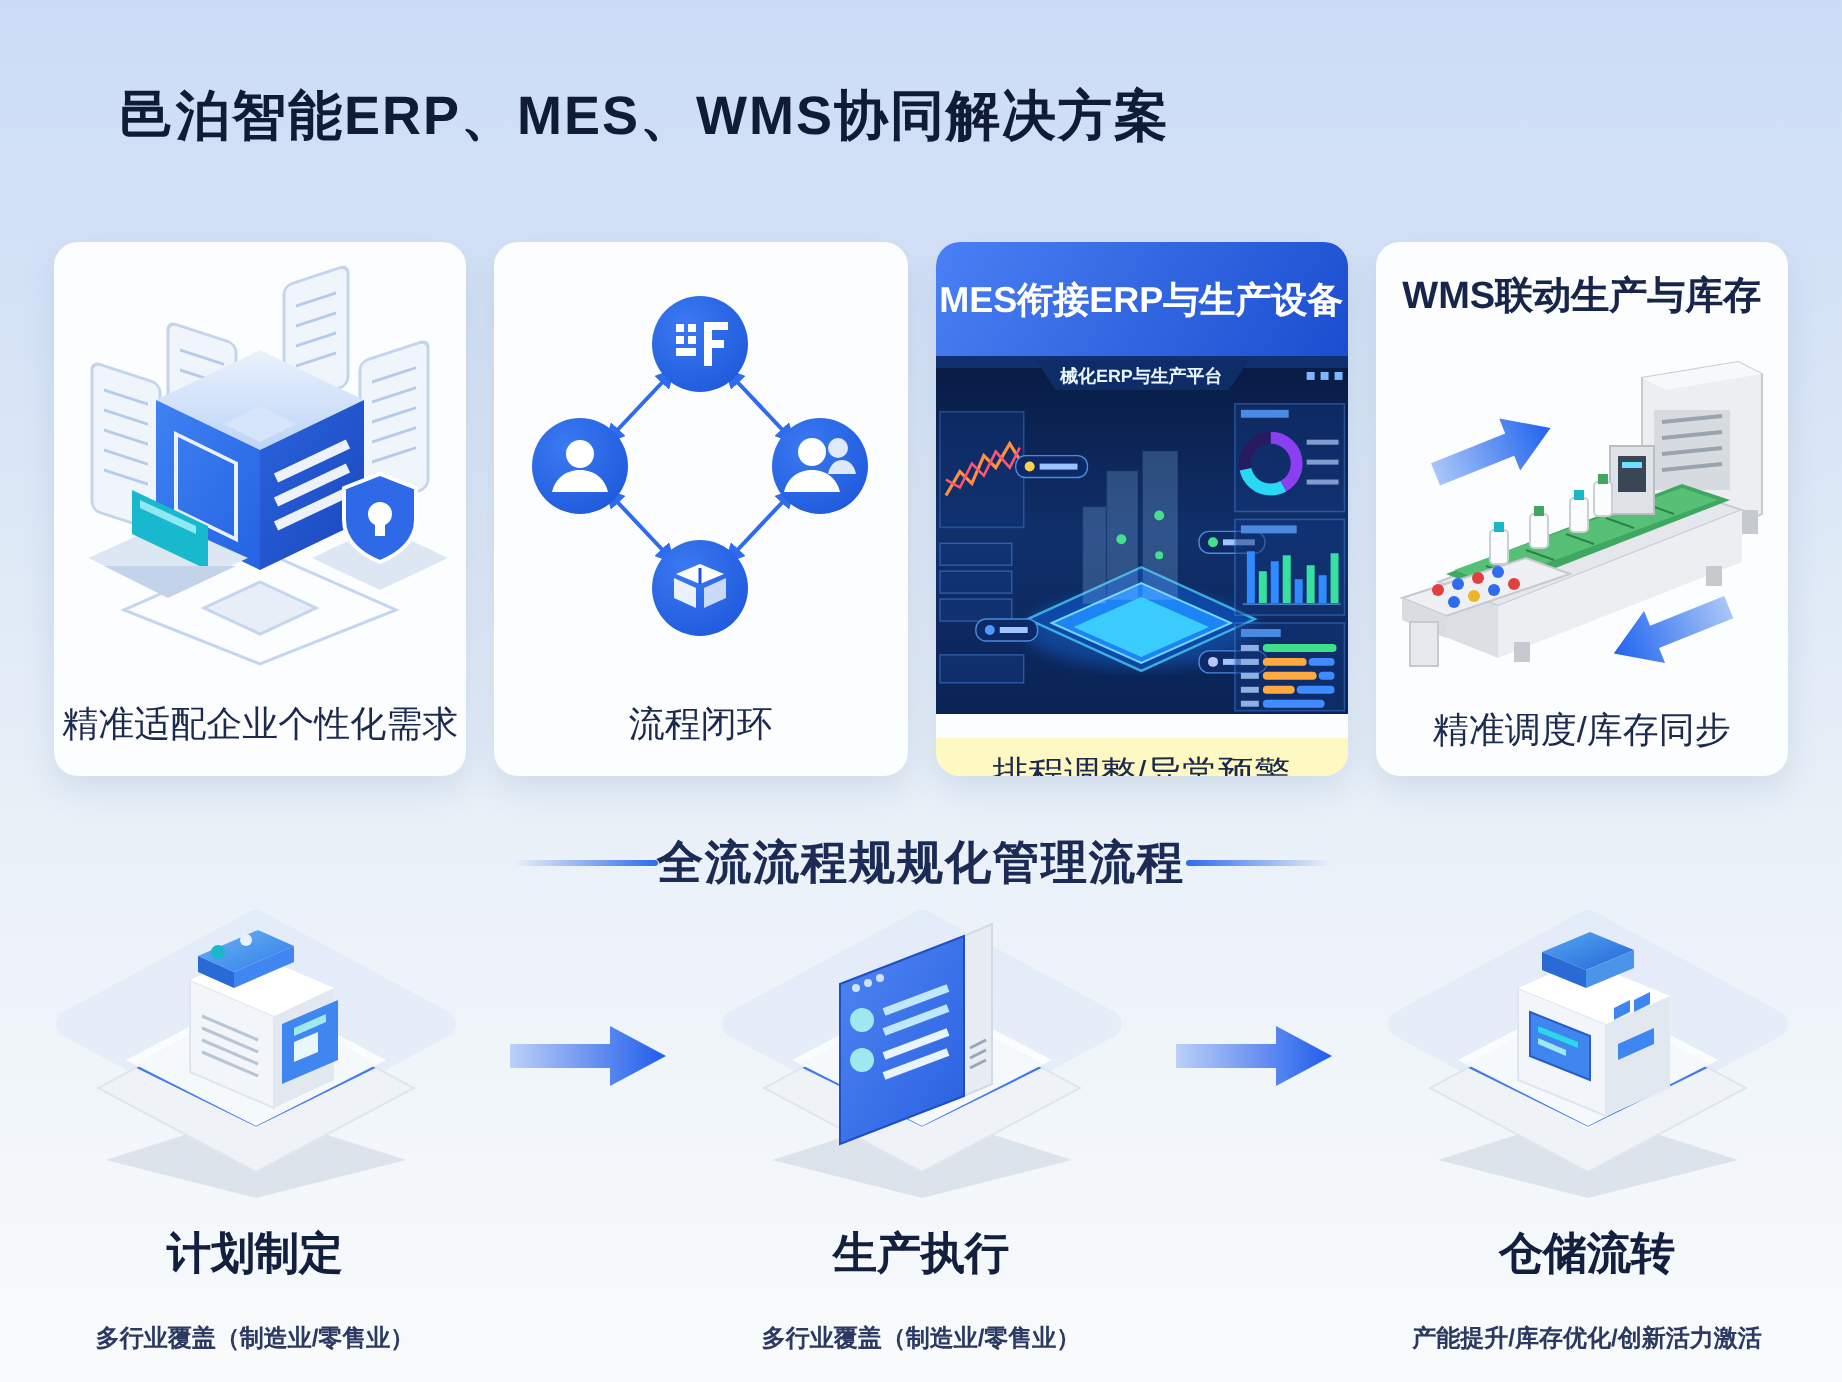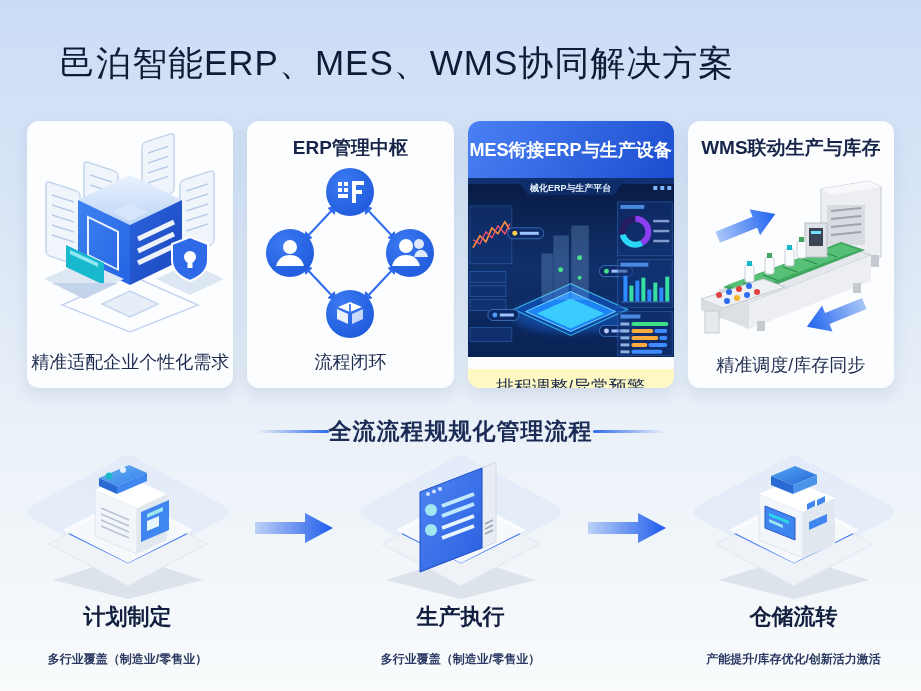--- a/index.html
+++ b/index.html
@@ -2,21 +2,21 @@
 <html><head>
 <meta charset="utf-8">
 <style>
   html,body{margin:0;padding:0;background:#e8eef6;}
   .canvas{
     position:relative;width:921px;height:691px;overflow:hidden;
     background:linear-gradient(180deg,#cbdcf6 0%,#d8e5f6 28%,#eaf1f8 62%,#f9fbfc 100%);
     font-family:"Liberation Sans","DejaVu Sans",sans-serif;
   }
   .page-title{
-    position:absolute;top:40px;left:60px;font-size:35px;font-weight:400;
+    position:absolute;top:40px;left:60px;font-size:27px;font-weight:700;
     color:#101b36;letter-spacing:1px;
   }
   .cards{
     position:absolute;top:121px;left:27px;width:867px;height:267px;
     display:grid;grid-template-columns:repeat(4,1fr);gap:14px;
   }
   .card{
     position:relative;background:#fcfdff;border-radius:12px;overflow:hidden;
     box-shadow:0 6px 16px rgba(90,120,170,.16);display:flex;flex-direction:column;
   }
@@ -47,21 +47,21 @@
   .banner-line.left{background:linear-gradient(90deg,rgba(47,107,238,0),#2f6bee);}
   .banner-line.right{background:linear-gradient(270deg,rgba(47,107,238,0),#2f6bee);}
   .banner-text{font-size:23px;font-weight:800;color:#1c2b55;letter-spacing:1px;}
   
   .flow{
     position:absolute;top:450px;left:0;width:921px;
     display:flex;align-items:flex-start;justify-content:center;
   }
   .flow-step{width:285px;display:flex;flex-direction:column;align-items:center;}
   .flow-arrow{width:78px;margin-top:62px;flex:0 0 auto;}
-  .step-title{font-size:22px;font-weight:800;color:#131f3e;margin-top:2px;}
+  .step-title{font-size:22px;font-weight:800;color:#131f3e;margin-top:12px;}
   .step-subtitle{font-size:12px;font-weight:700;color:#2c3a63;margin-top:19px;white-space:nowrap;}
 </style>
 </head>
 <body>
 
 <div class="canvas">
 
   <div class="page-title">邑泊智能ERP、MES、WMS协同解决方案</div>
 
   <div class="cards">
@@ -157,21 +157,20 @@
             <path d="M158,104 l18,7 v16 c0,10 -8,17 -18,21 c-10,-4 -18,-11 -18,-21 v-16 z" fill="#2e6ae8" stroke="#ffffff" stroke-width="2"></path>
             <circle cx="158" cy="124" r="6" fill="#ffffff"></circle>
             <rect x="155.5" y="126" width="5" height="9" fill="#ffffff"></rect>
           </g>
         </svg>
       </div>
       <div class="card-caption">精准适配企业个性化需求</div>
     </div>
 
     <div class="card">
-      <div class="card-title">ERP管理中枢</div>
       <div class="card-art">
         <svg width="196" height="182" viewBox="0 0 196 182">
           <defs>
             <radialGradient id="circB" cx="0.35" cy="0.3" r="0.9">
               <stop offset="0" stop-color="#3b7af2"></stop>
                 <stop offset="1" stop-color="#1a55d8"></stop>
             </radialGradient>
             <marker id="arrw" viewBox="0 0 8 8" refX="6" refY="4" markerWidth="5" markerHeight="5" orient="auto-start-reverse">
               <path d="M0,0 L8,4 L0,8 z" fill="#2f6bee"></path>
             </marker>

